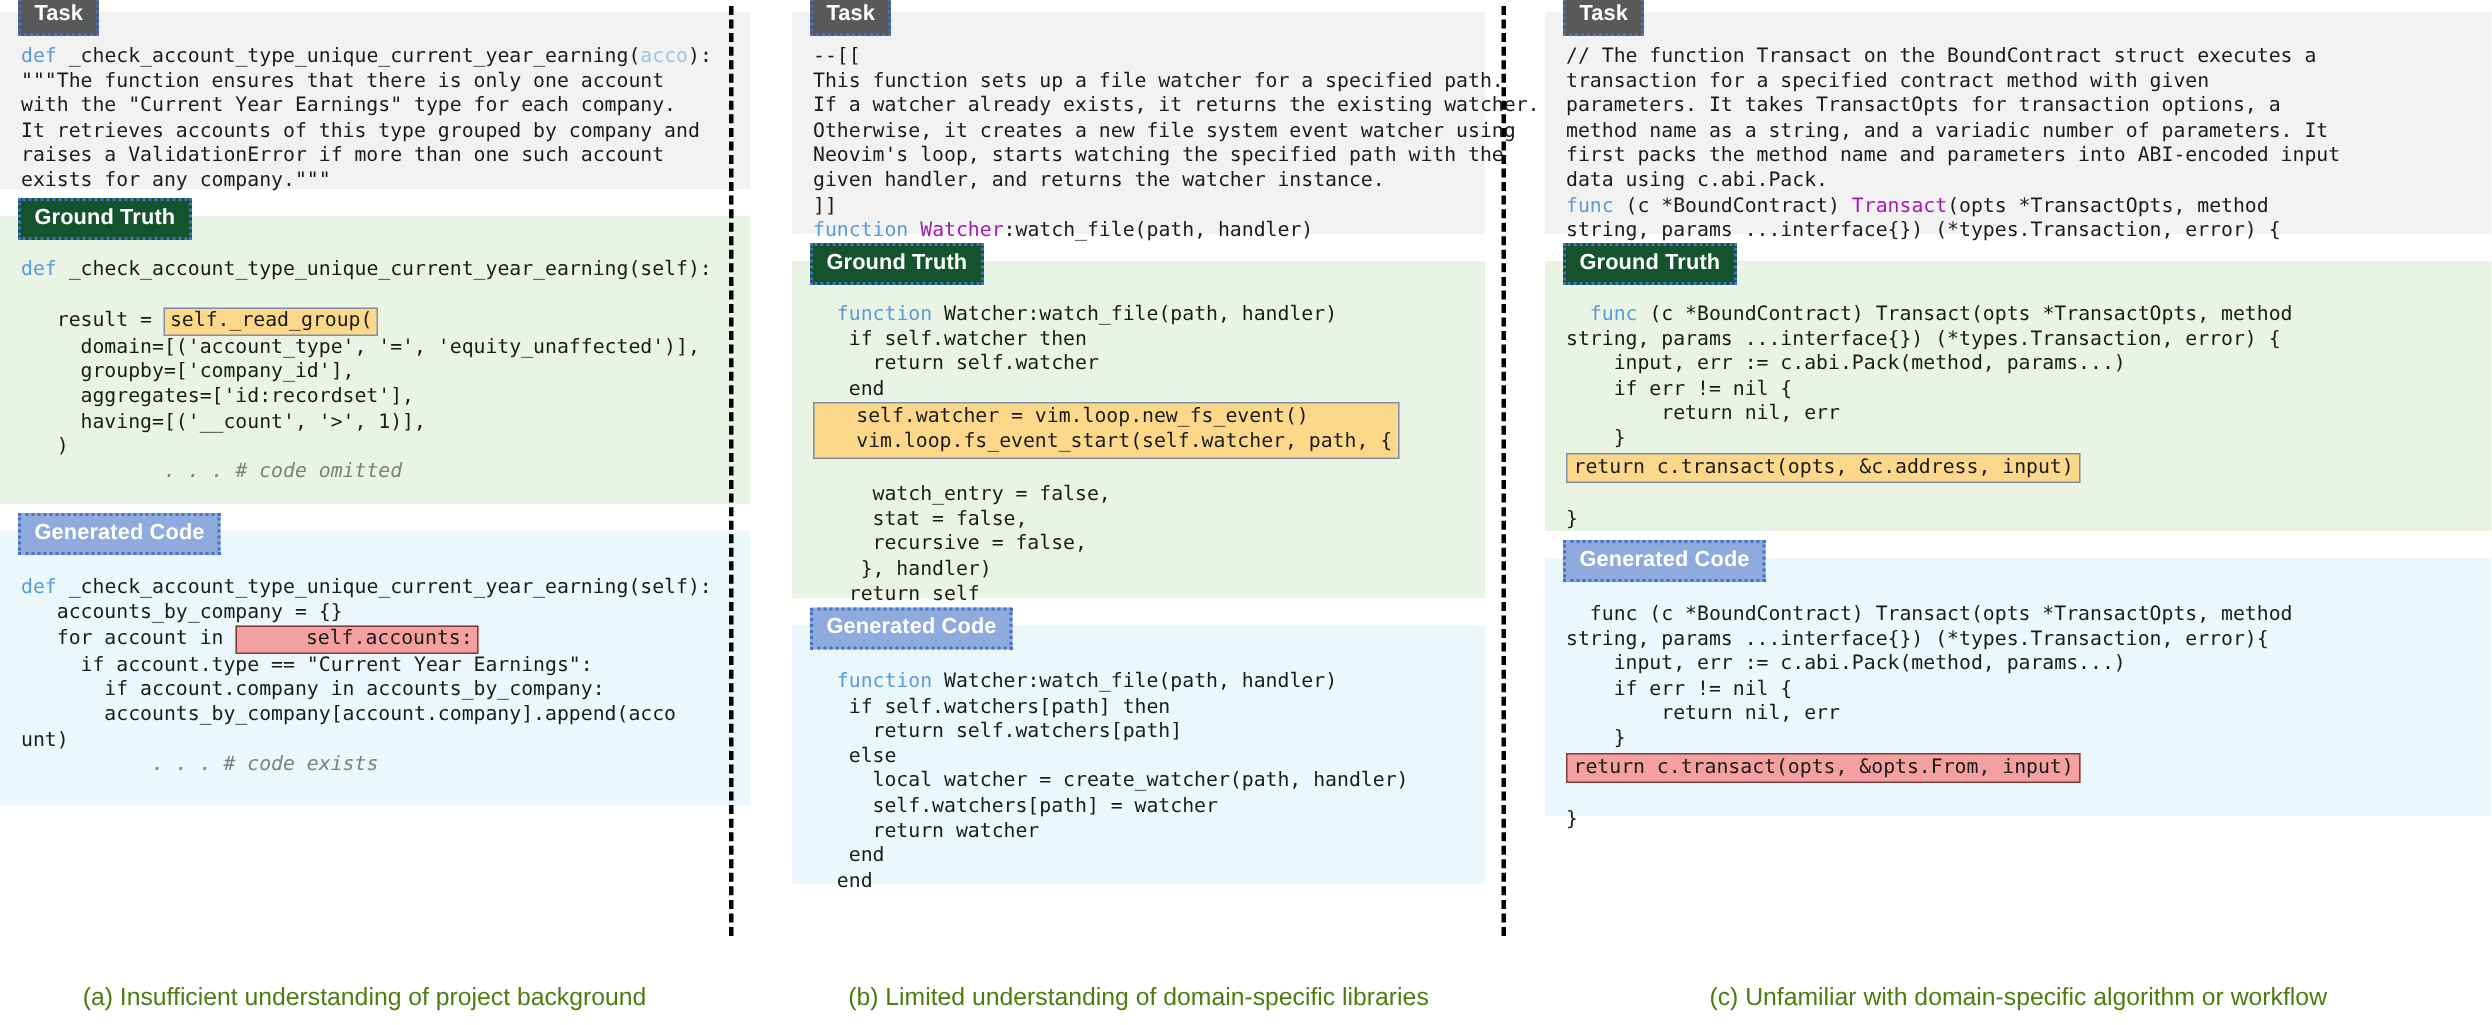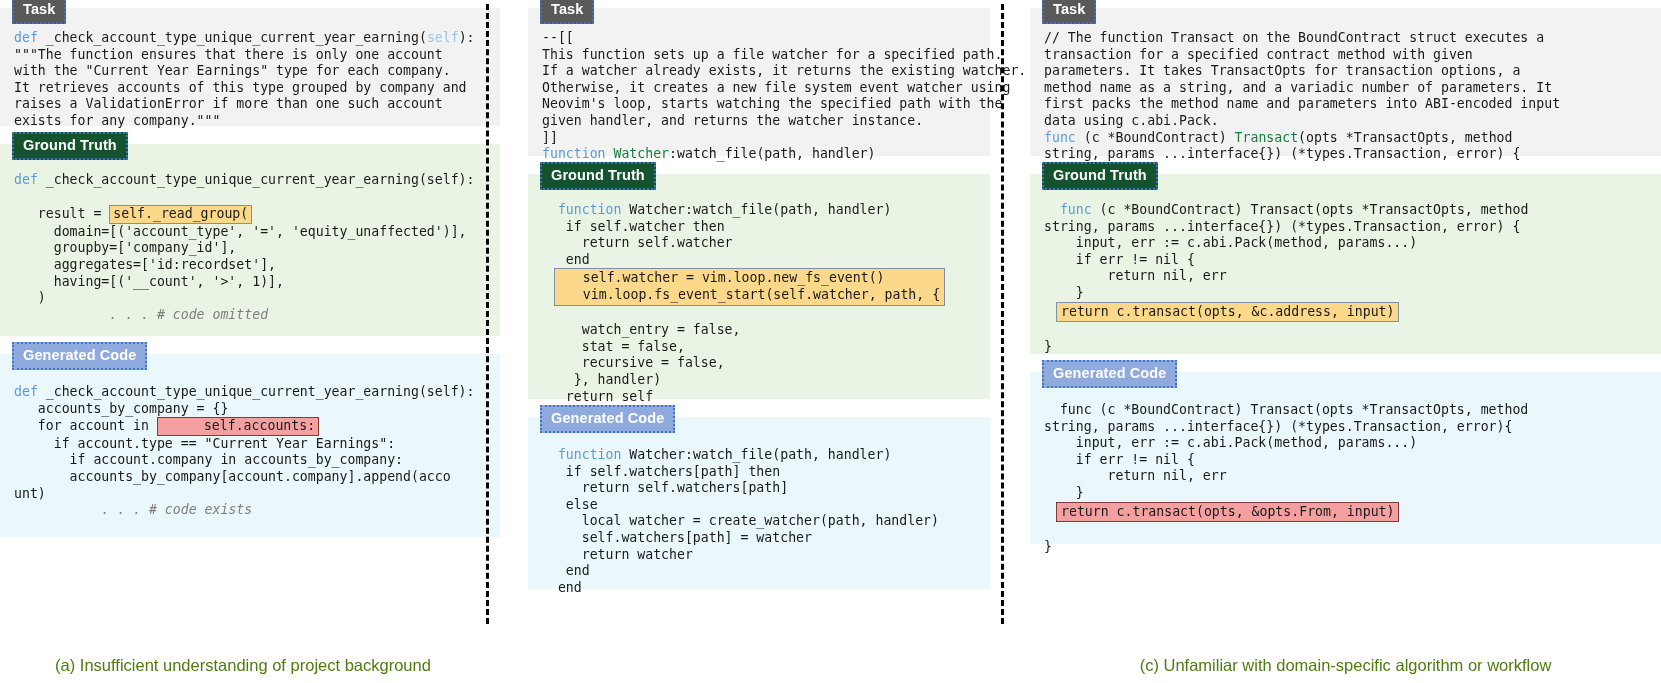--- a/index.html
+++ b/index.html
@@ -60,37 +60,36 @@
   .badge-gen{background:#8faadc;border:2px dotted #4472c4;}
 
   .code{
     font-family:"DejaVu Sans Mono","Liberation Mono",monospace;
     font-size:13.2px;
     line-height:16.6px;
     color:#1a1a1a;
     white-space:pre;
   }
   .code .kw{color:#5b9bd5;}
-  .code .fn{color:#15803d;margin-top:42px;}
+  .code .fn{color:#a21caf;margin-top:42px;}
   .code .param{color:#9dc3e6;}
   .code .cmt{color:#7f7f7f;font-style:italic;}
 
   .hl{
     display:inline-block;
     padding:0px 3px;
     box-sizing:border-box;
   }
   .hl-orange{background:#fcd98a;border:1.5px solid #7f8fa6;}
   .hl-red{background:#f4a0a0;border:1.5px solid #7f3b3b;padding-left:46px;}
   .hl-block{
     display:block;
     width:fit-content;
     padding:1px 4px;
     box-sizing:border-box;
-    margin-left:12px;
   }
 
   .caption{
     position:absolute;
     bottom:8px;
     width:100%;
     text-align:center;
     font-size:16.5px;
     color:#4d7c0f;
     font-family:"Liberation Sans",sans-serif;
@@ -104,21 +103,21 @@
 </head>
 <body>
 
 <div class="figure">
 
   <div class="column col-a">
     <div class="stack">
 
       <div class="panel panel-task" style="height:118px;">
         <div class="badge badge-task">Task</div>
-        <div class="code"><span class="kw">def</span> <span>_check_account_type_unique_current_year_earning</span>(<span class="param">self</span>):
+        <div class="code"><span class="kw">def</span> <span>_check_account_type_unique_current_year_earning</span>(<span class="param">acco</span>):
 """The function ensures that there is only one account
 with the "Current Year Earnings" type for each company.
 It retrieves accounts of this type grouped by company and
 raises a ValidationError if more than one such account
 exists for any company."""</div>
       </div>
 
       <div class="panel panel-truth" style="height:192px;">
         <div class="badge badge-truth">Ground Truth</div>
         <div class="code" style="padding-top:6px;"><span class="kw">def</span> _check_account_type_unique_current_year_earning(self):
@@ -188,20 +187,21 @@
      return self.watchers[path]
    else
      local watcher = create_watcher(path, handler)
      self.watchers[path] = watcher
      return watcher
    end
   end</div>
       </div>
 
     </div>
+    <div class="caption cap-b">(b) Limited understanding of domain-specific libraries</div>
   </div>
 
   <div class="divider divider-2"></div>
 
   <div class="column col-c">
     <div class="stack">
 
       <div class="panel panel-task" style="height:148px;">
         <div class="badge badge-task">Task</div>
         <div class="code">// The function Transact on the BoundContract struct executes a

